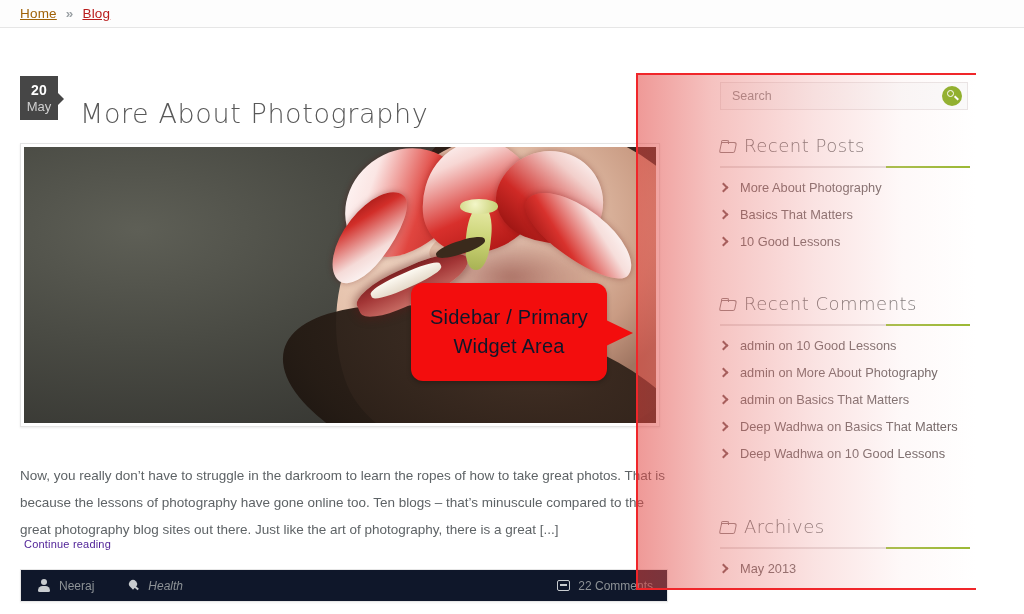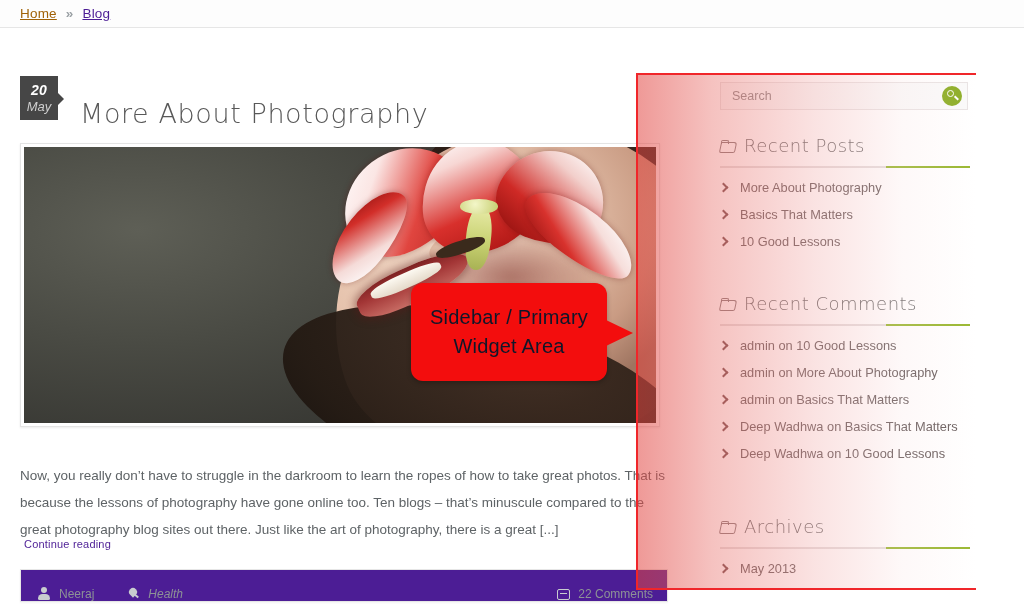--- a/index.html
+++ b/index.html
@@ -15,36 +15,35 @@
   
   #breadcrumb-bar{
     position:absolute; left:0; top:0; width:1024px; height:28px;
     background:#fdfdfd;
     border-bottom:1px solid #e6e6e6;
     display:flex; align-items:center;
   }
   #breadcrumb{ margin-left:20px; font-size:13.5px; letter-spacing:.2px; }
   #breadcrumb .crumb-home{ color:#a16207; }
   #breadcrumb .crumb-sep{ color:#9aa0a4; margin:0 5px; font-weight:bold; }
-  #breadcrumb .crumb-current{ color:#4c1d95;text-decoration:underline; }
+  #breadcrumb .crumb-current{ color:#b91c1c;text-decoration:underline; }
 
   
   #post-header{
     position:absolute; left:20px; top:76px; height:45px;
     display:flex; align-items:flex-start;
   }
   #date-badge{
     position:relative;
     width:38px; height:44px;
     background:#464646;
     color:#fff;
     display:flex; flex-direction:column; align-items:center; justify-content:center;
     line-height:1;
     flex:0 0 auto;
-    font-style:italic;
   }
   #date-badge .d-day{ font-size:14px; font-weight:bold; letter-spacing:.3px; }
   #date-badge .d-mon{ font-size:13px; color:#cfcfcf; margin-top:3px; }
   #date-badge:after{
     content:""; position:absolute; right:-6px; top:17px;
     border-top:6px solid transparent; border-bottom:6px solid transparent;
     border-left:6px solid #464646;
   }
   #post-title{
     margin-left:22px;
@@ -208,24 +207,24 @@
     font-size:11px;
     color:#4c1d95;
     text-decoration:none;
     letter-spacing:.2px;
   }
 
   
   #post-meta{
     position:absolute; left:20px; top:569px;
     width:648px; height:33px;
-    background:#4c1d95;
+    background:#0f172a;
     border:1px solid #e6e6e6;
     box-shadow:0 1px 2px rgba(0,0,0,.05);
-    display:flex; align-items:flex-end;
+    display:flex; align-items:center;
     font-size:12px; color:#8d9296;
   }
   .meta-item{ display:flex; align-items:center; }
   .meta-item .mlabel{ margin-left:8px; }
   #meta-author{ margin-left:16px; }
   #meta-category{ margin-left:32px;font-style:italic; }
   #meta-comments{ margin-left:auto; margin-right:14px; }
   .mico{ display:inline-block; width:14px; height:14px; position:relative; }
   
   .ico-person:before{ content:""; position:absolute; left:4px; top:0;

